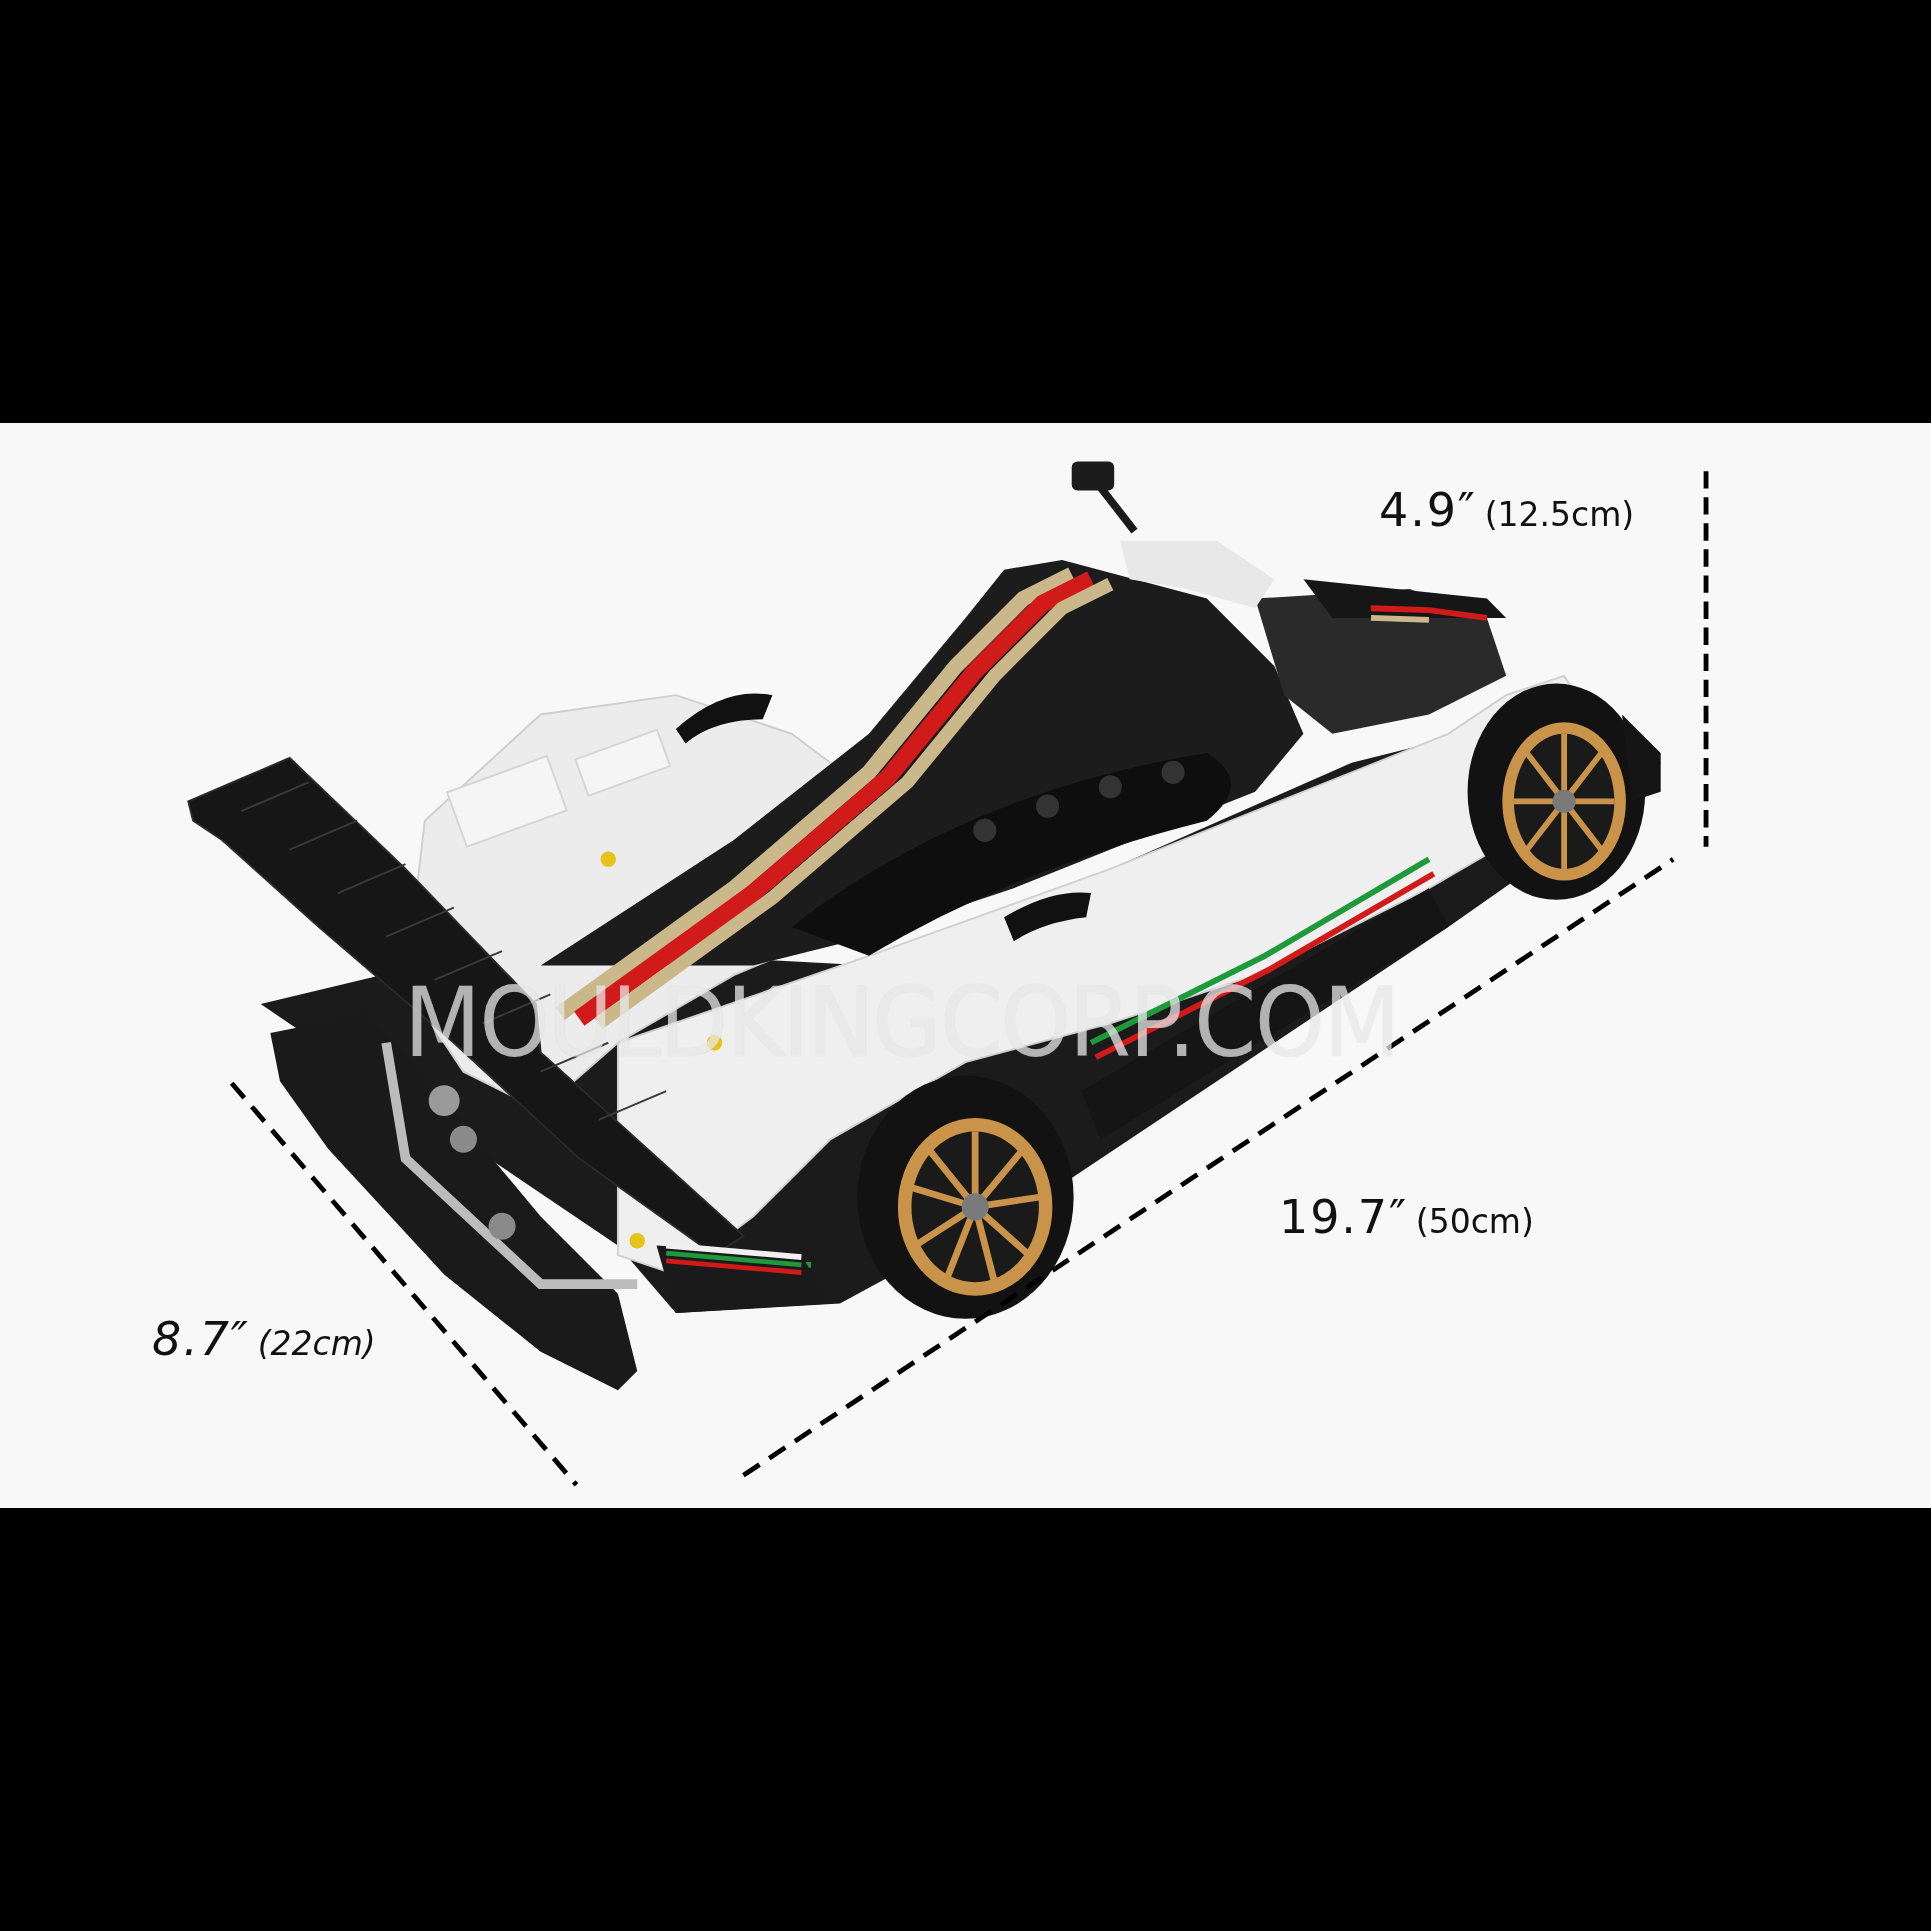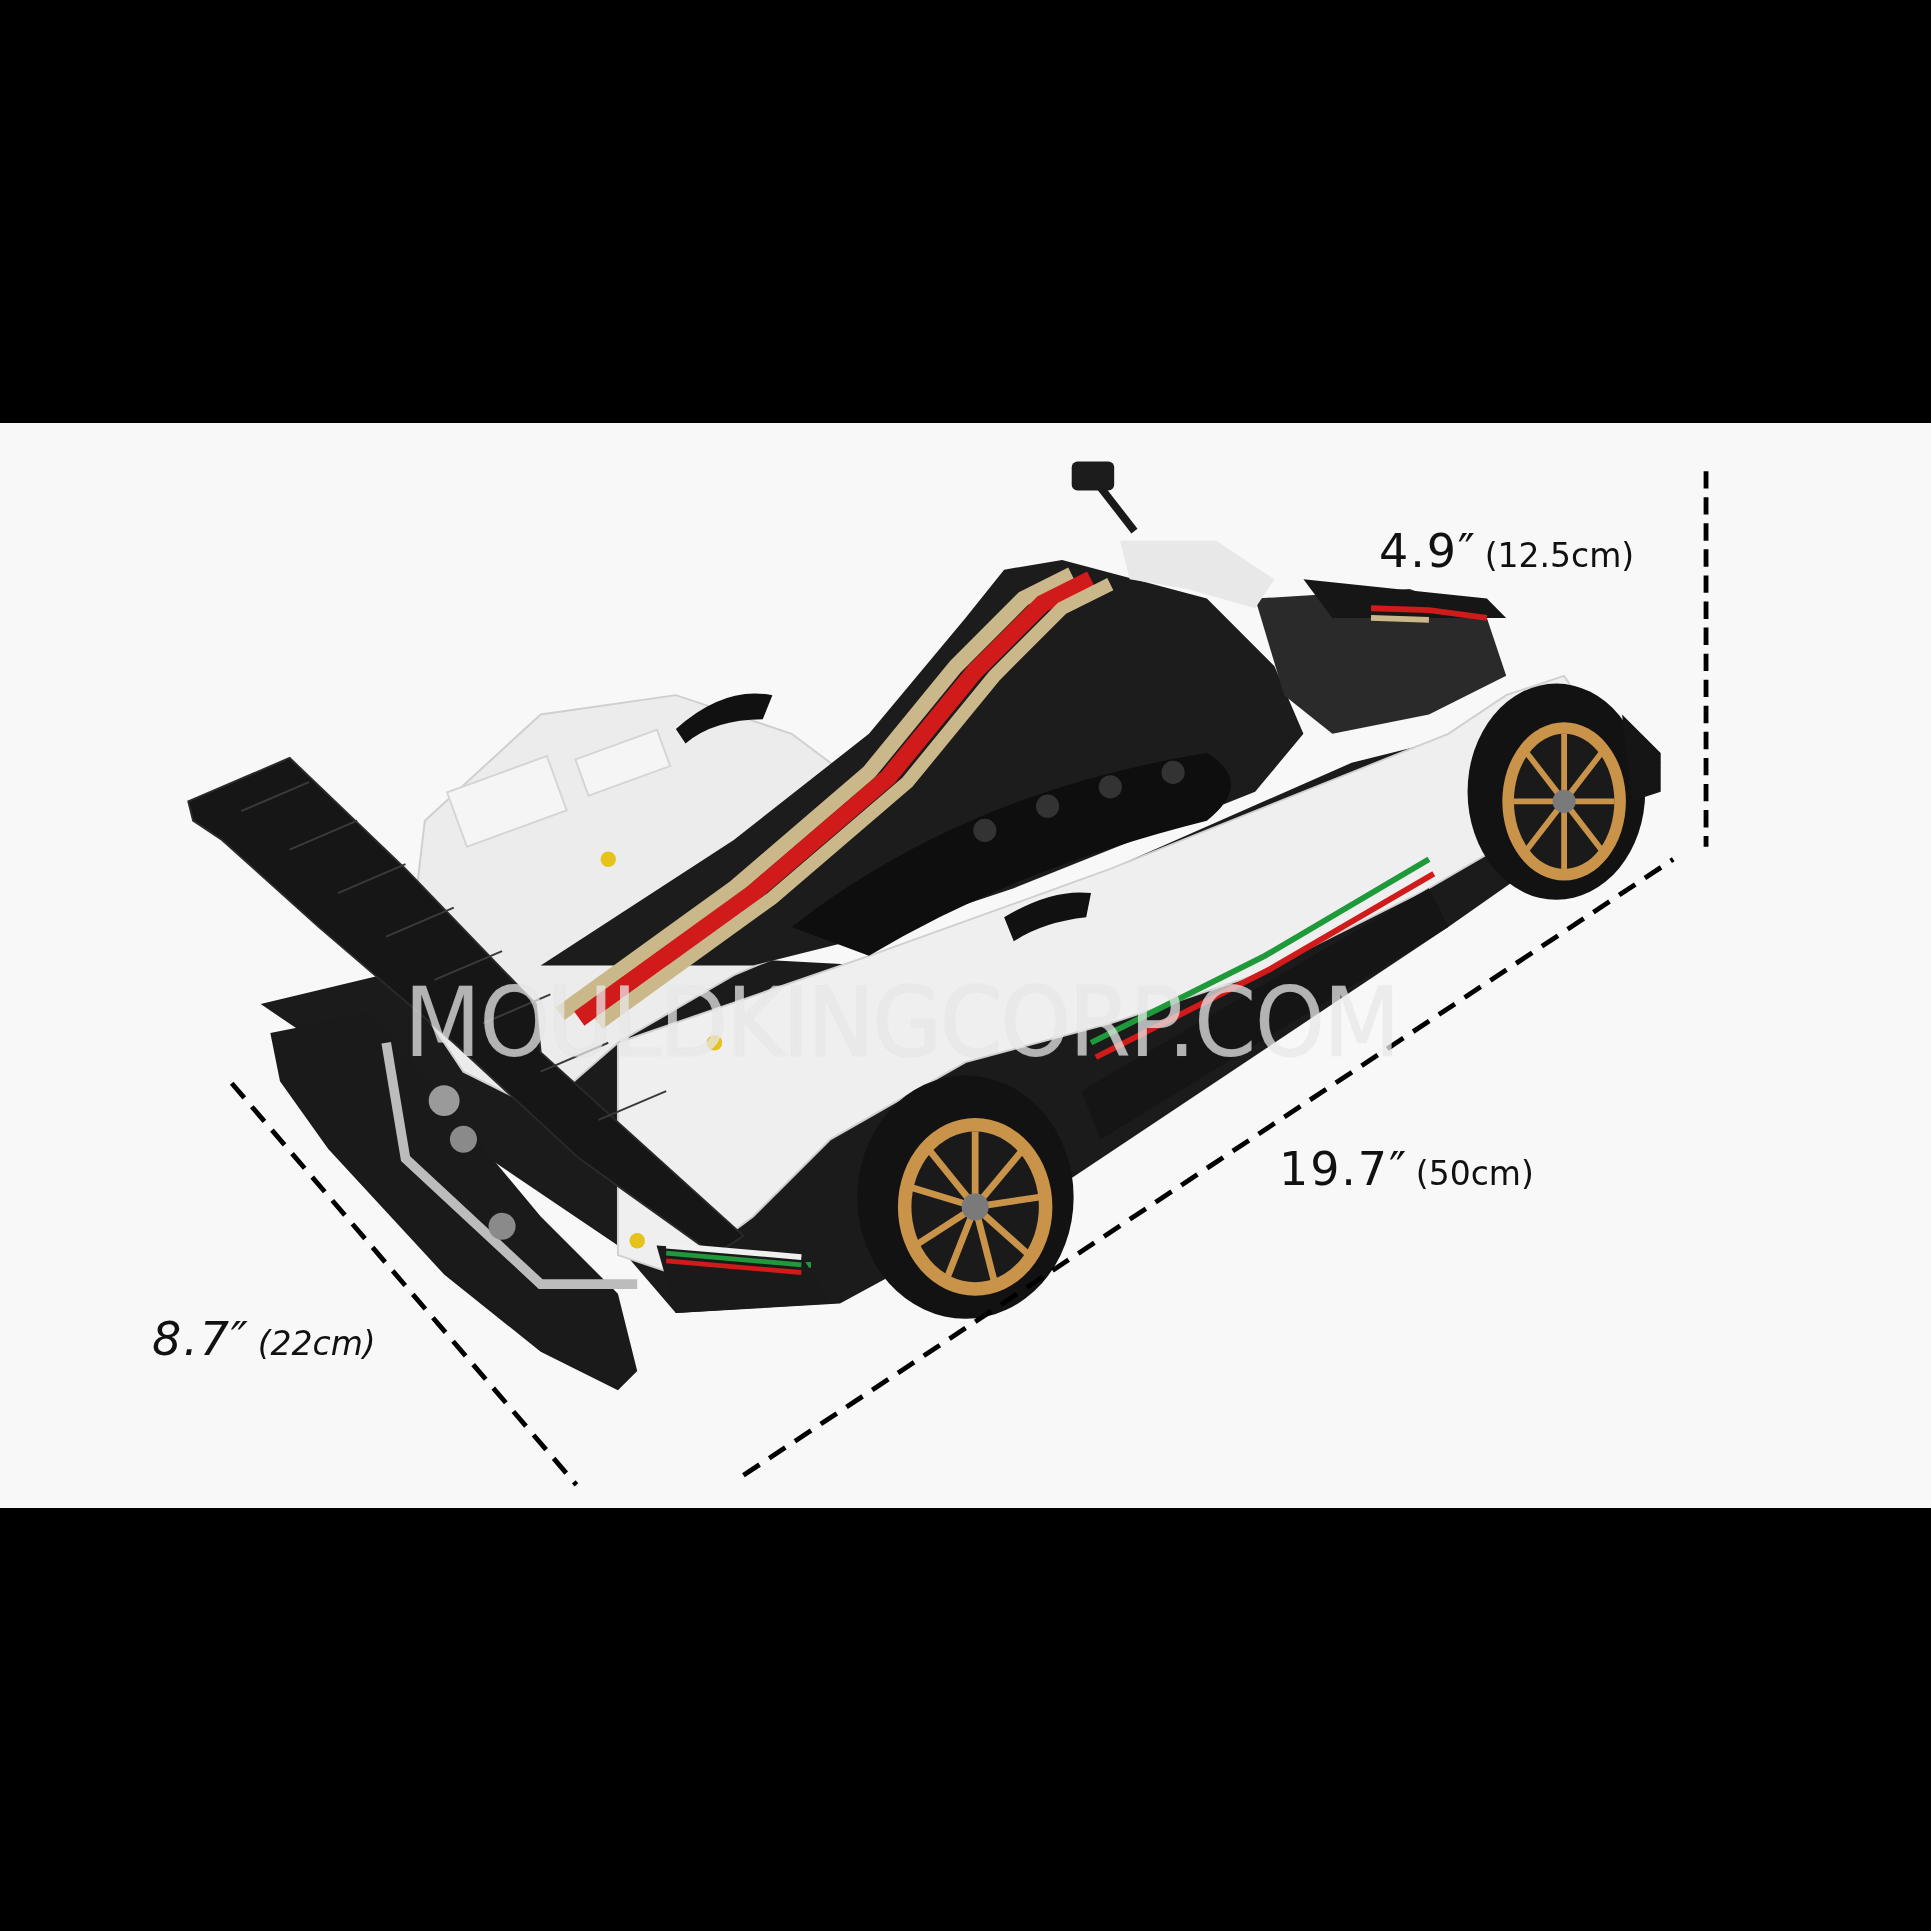--- a/index.html
+++ b/index.html
@@ -133,24 +133,24 @@
     <polygon points="1680,740 1720,780 1720,820 1690,830" fill="#151515"></polygon>
   </g>
 
   <line x1="1767" y1="488" x2="1767" y2="877" stroke="#000" stroke-width="5" stroke-dasharray="18,9"></line>
   <line x1="770" y1="1528" x2="1733" y2="890" stroke="#000" stroke-width="5" stroke-dasharray="20,12"></line>
   <line x1="240" y1="1122" x2="597" y2="1538" stroke="#000" stroke-width="5" stroke-dasharray="20,12"></line>
 </svg>
 
 <div class="watermark">MOULDKINGCORP.COM</div>
 
-<div class="dim-label" style="left:1379px; top:487px;margin-top:41px;">
+<div class="dim-label" style="left:1379px; top:487px;">
   <span class="big">4.9″</span><span class="small">(12.5cm)</span>
 </div>
 
-<div class="dim-label" style="left:1279px; top:1146px;">
+<div class="dim-label" style="left:1279px; top:1194px;">
   <span class="big">19.7″</span><span class="small">(50cm)</span>
 </div>
 
 <div class="dim-label" style="left:152px; top:1316px;font-style:italic;">
   <span class="big">8.7″</span><span class="small">(22cm)</span>
 </div>
 
 
 </body></html>

